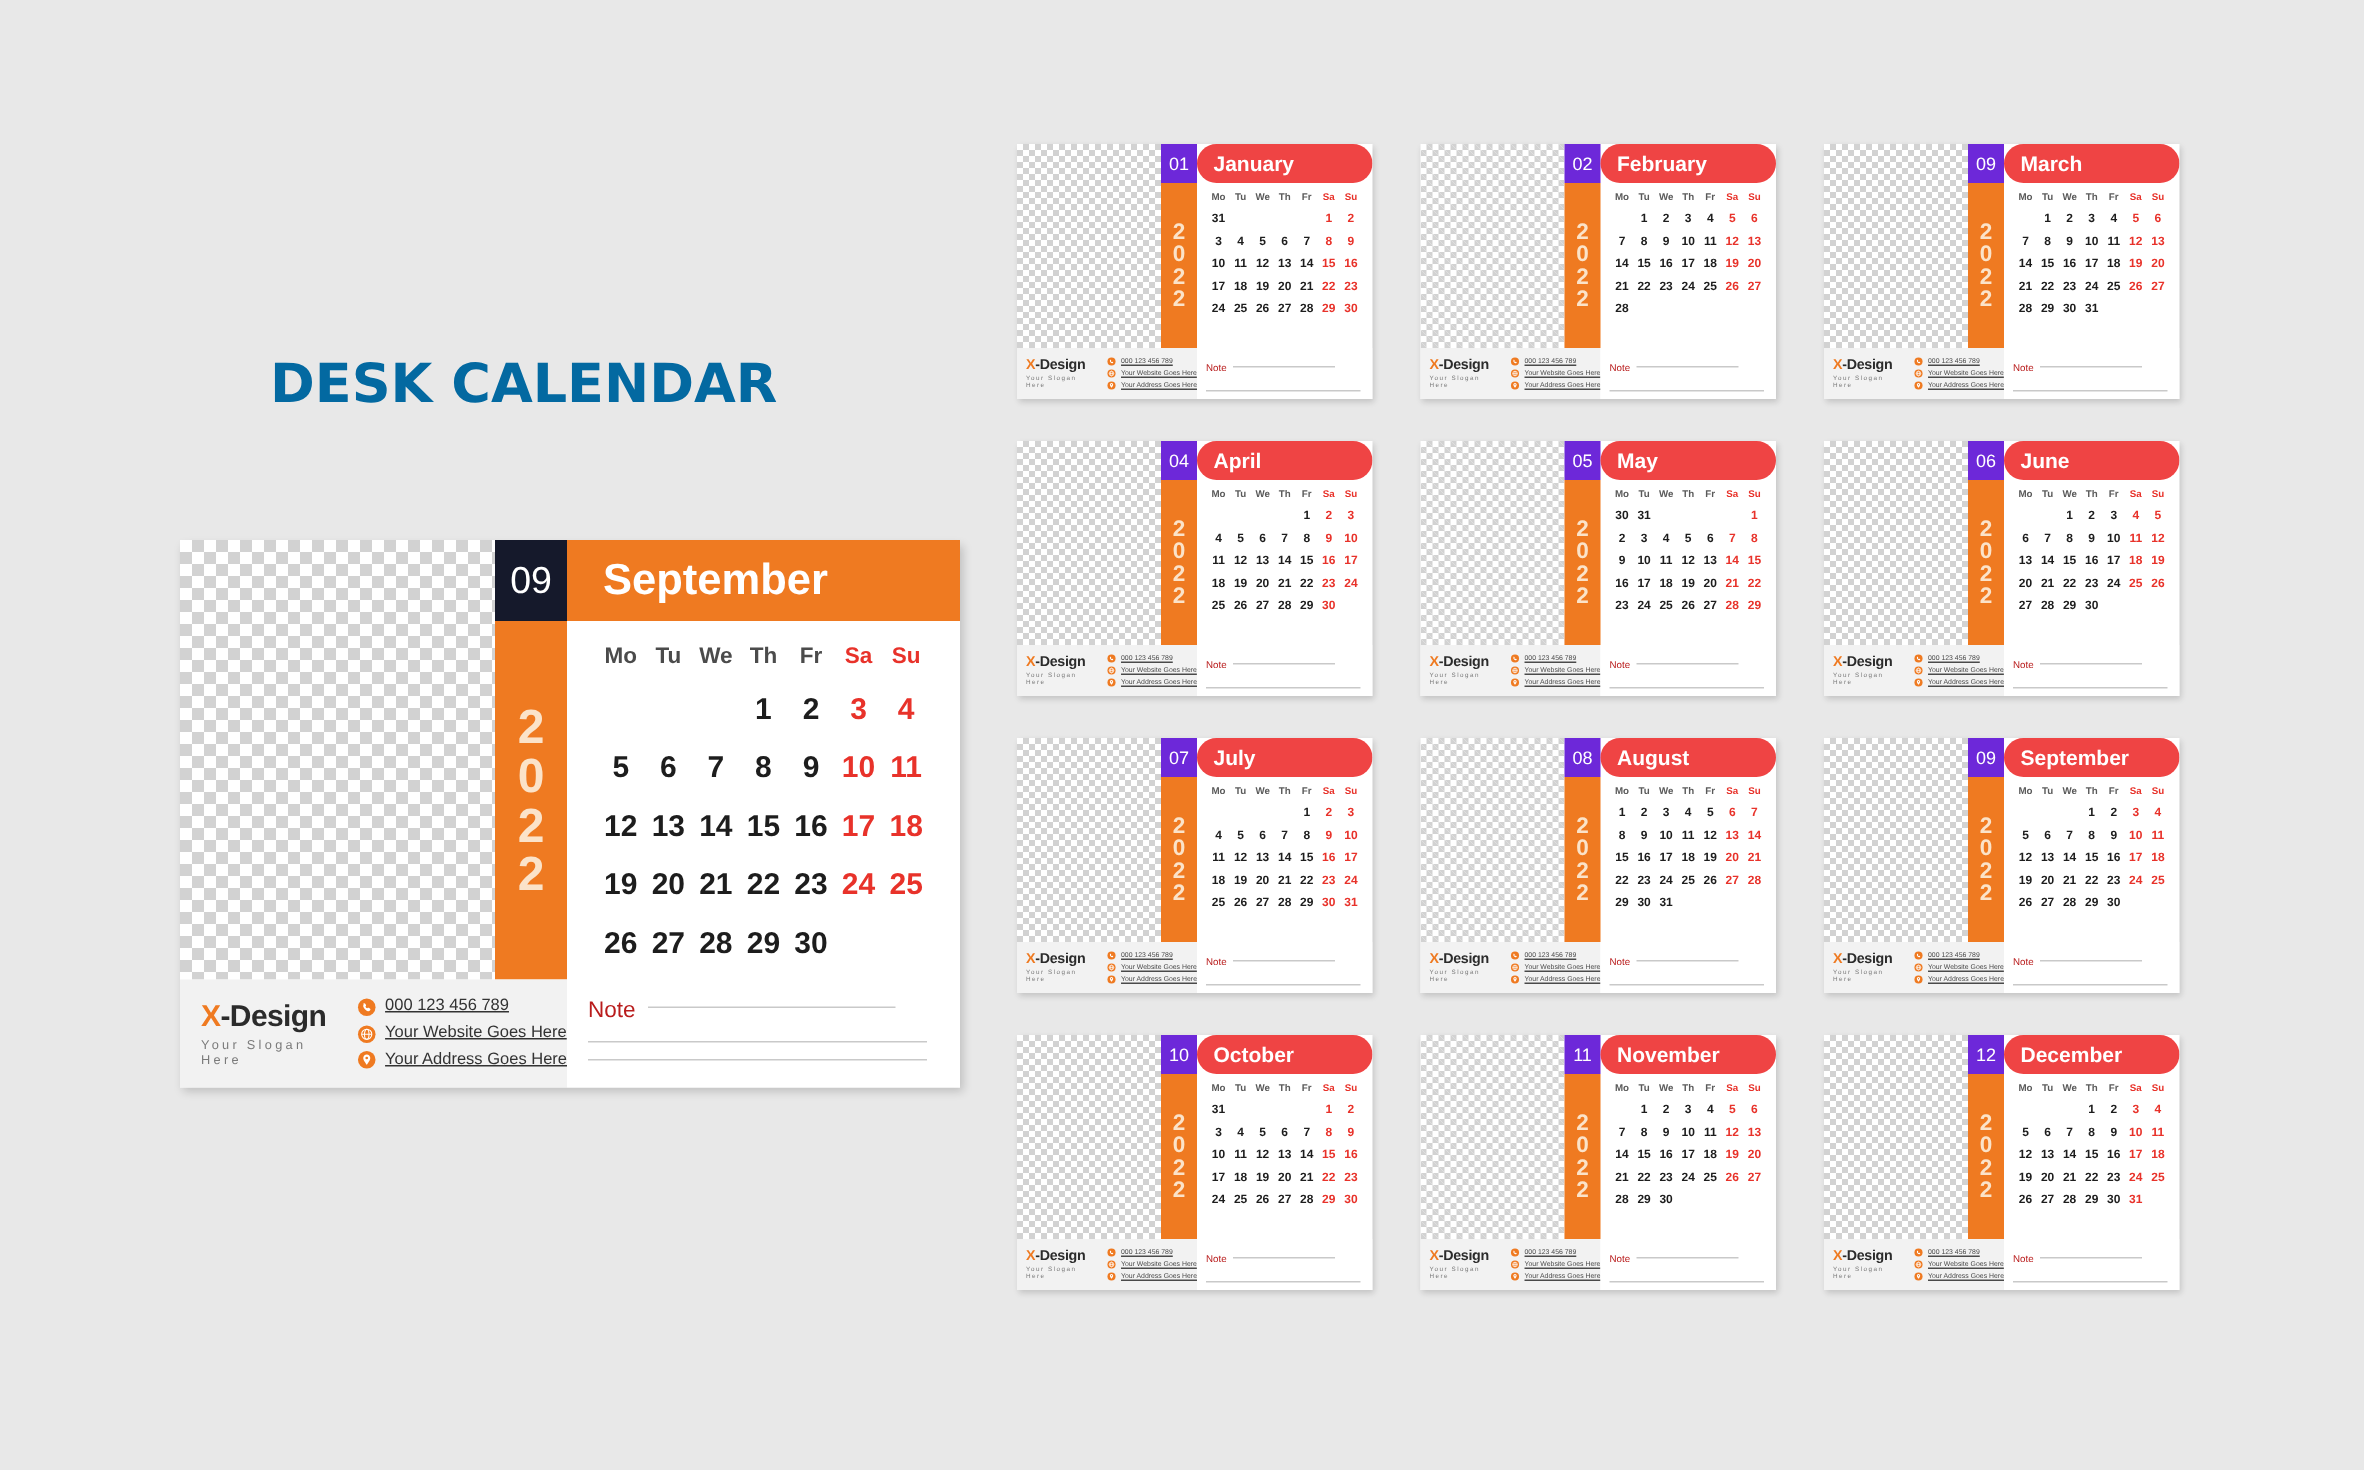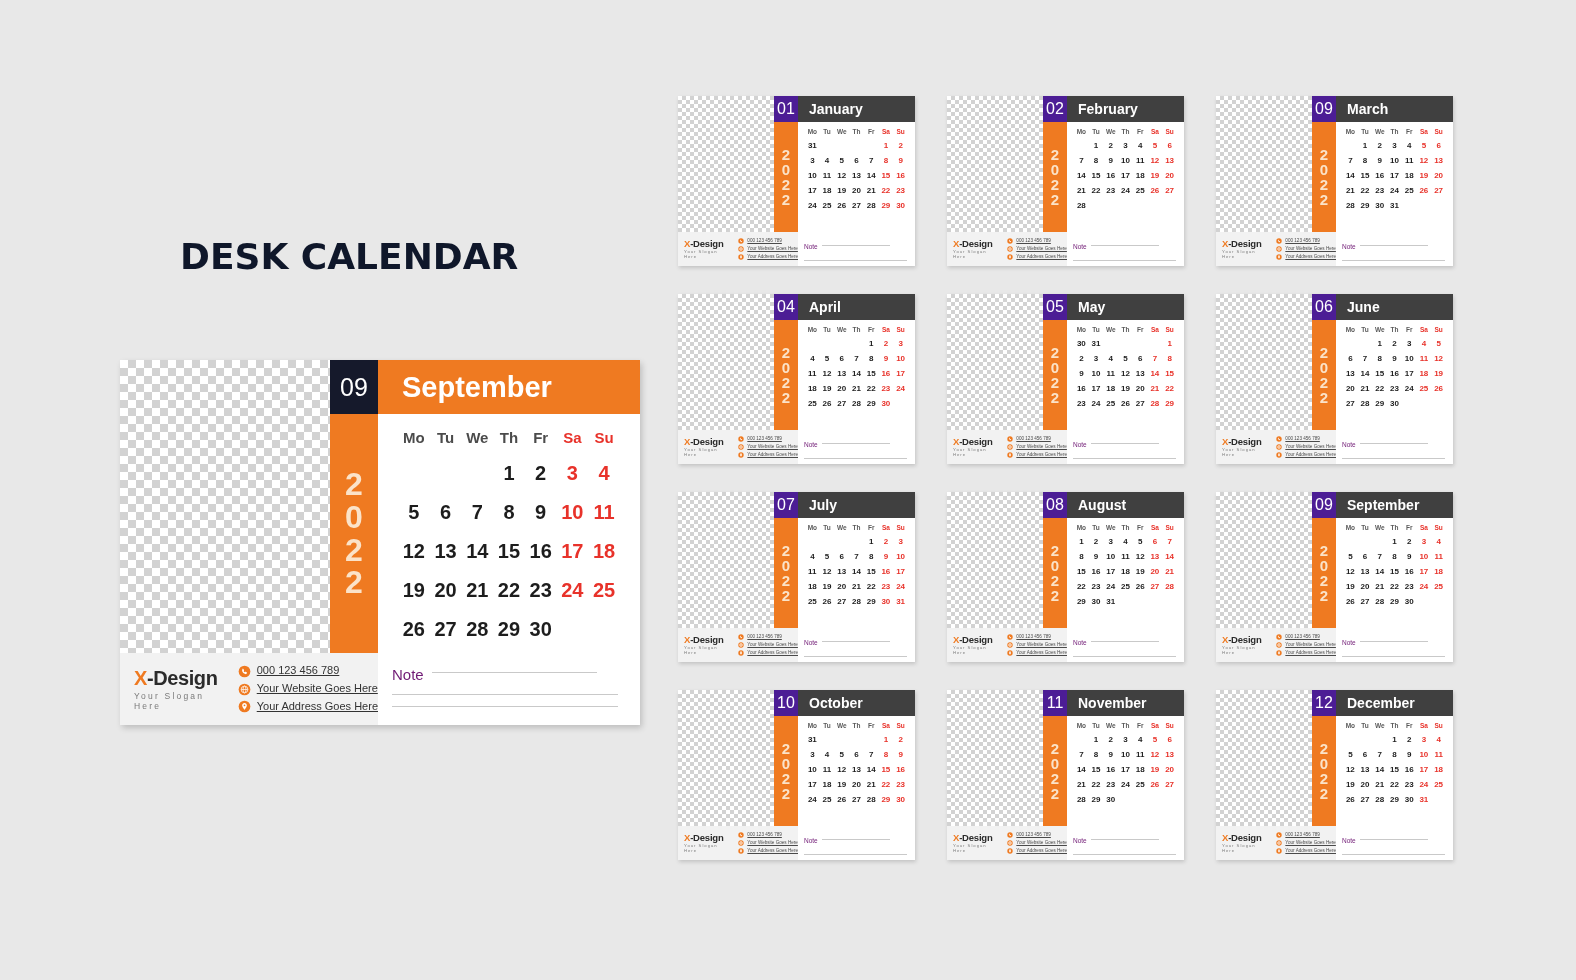--- a/index.html
+++ b/index.html
@@ -51,21 +51,21 @@
     display: inline-block;
     vertical-align: top;
     margin-left: 17px;
     padding-top: 5px;
   }
   #title-main {
     font-family: "DejaVu Sans", sans-serif;
     font-size: 36px;
     font-weight: bold;
     letter-spacing: 0px;
-    color: #0f172a;
+    color: #0369a1;
     line-height: 1.05;
     white-space: nowrap;
   }
   #title-sub {
     font-family: "DejaVu Sans", sans-serif;
     font-size: 28px;
     font-weight: bold;
     letter-spacing: 0px;
     color: #bdbdbd;
     line-height: 1.05;
@@ -223,21 +223,21 @@
     flex: 0 0 13px;
   }
   #main-note {
     flex: 1 1 auto;
     background: #ffffff;
     padding: 12px 22px 0 14px;
     box-sizing: border-box;
   }
   .note-label {
     font-size: 15px;
-    color: #701a75;
+    color: #b91c1c;
     display: inline-block;
     vertical-align: middle;
   }
   .note-line {
     height: 1px;
     background: #c9c9c9;
     margin-top: 11px;
   }
   .note-line.first {
     display: inline-block;
@@ -281,36 +281,37 @@
     min-width: 0;
   }
   .t-header {
     display: flex;
     height: 26px;
     flex: 0 0 26px;
   }
   .t-monthnum {
     width: 24px;
     flex: 0 0 24px;
-    background: #4c1d95;
+    background: #6d28d9;
     color: #ffffff;
-    font-size: 16px;
+    font-size: 12px;
     display: flex;
     align-items: center;
     justify-content: center;
   }
   .t-monthname {
     flex: 1 1 auto;
-    background: #404040;
+    background: #ef4444;
     color: #ffffff;
     font-size: 14px;
     font-weight: bold;
     display: flex;
     align-items: center;
     padding-left: 11px;
+    border-radius: 13px;
   }
   .t-lower {
     flex: 1 1 auto;
     display: flex;
     min-height: 0;
   }
   .t-yearstrip {
     width: 24px;
     flex: 0 0 24px;
     background: #ef7a21;

